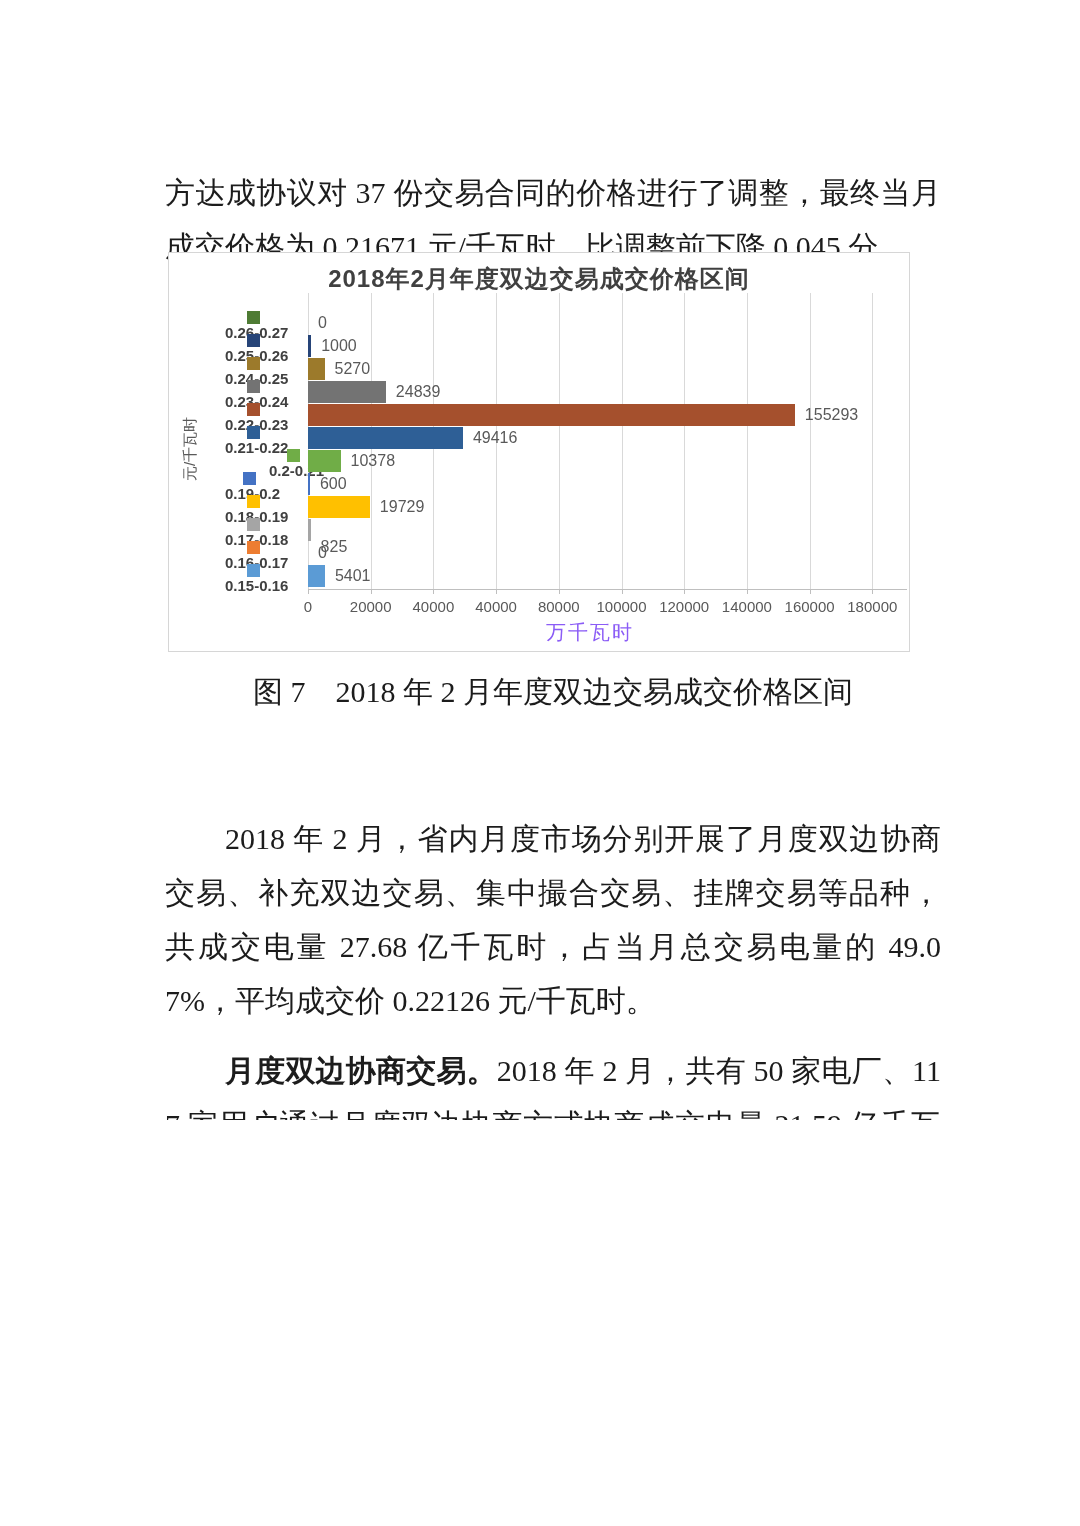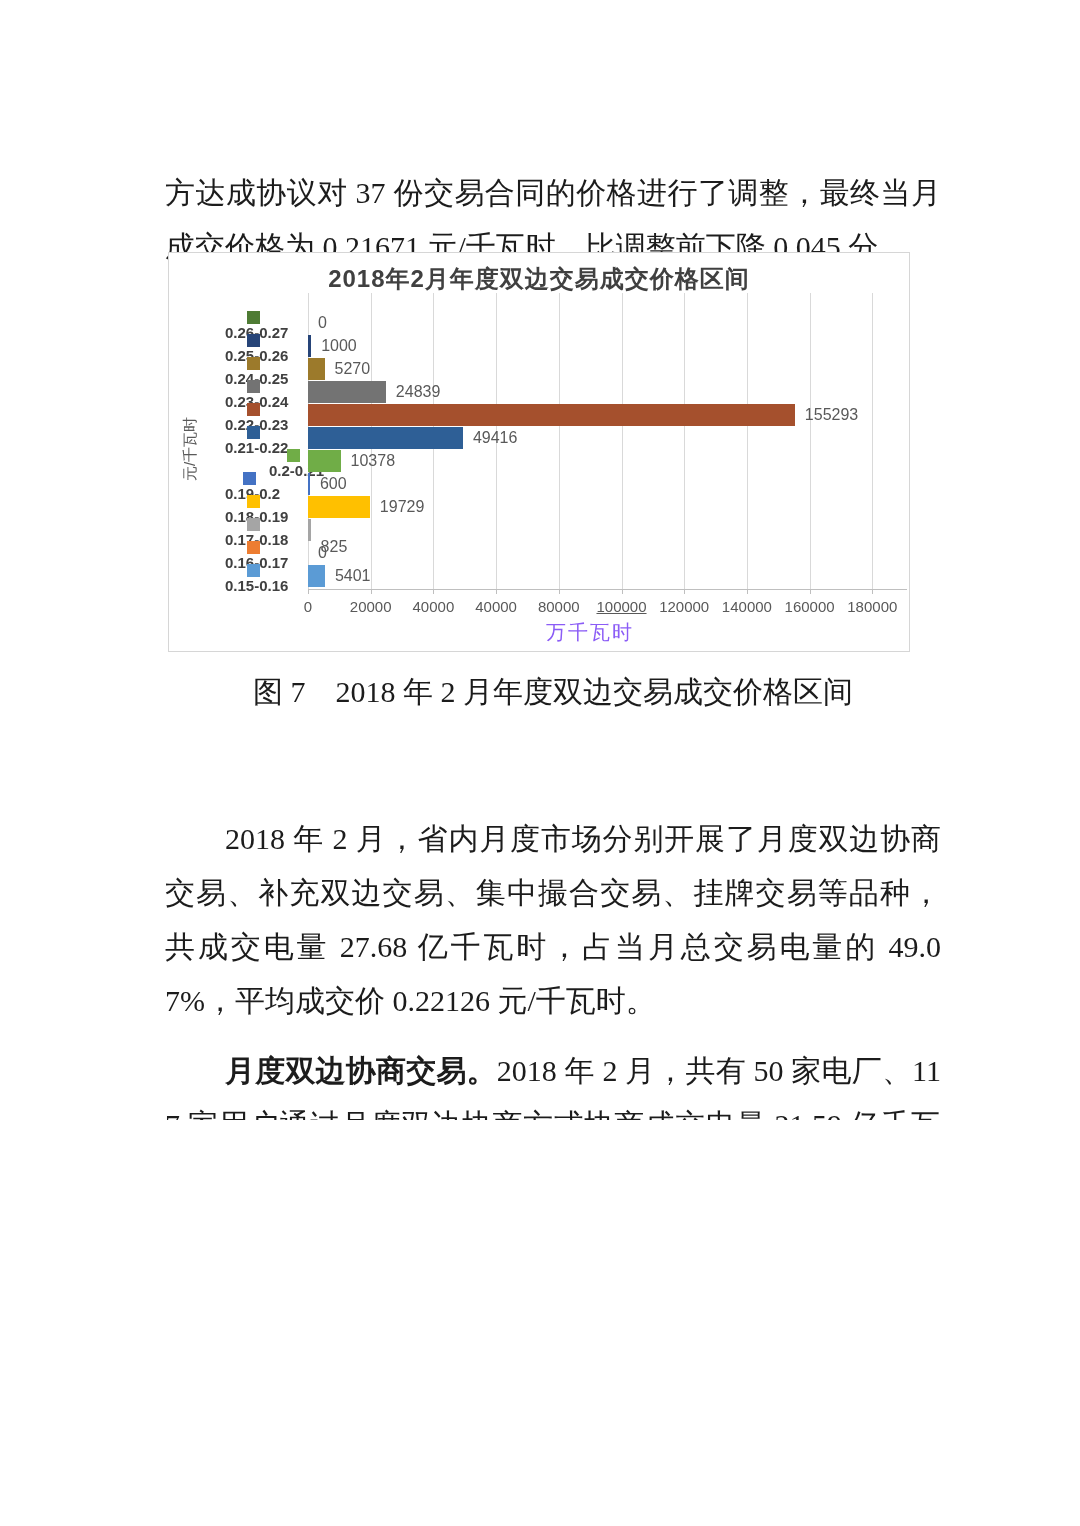--- a/index.html
+++ b/index.html
@@ -61,21 +61,21 @@
       <div class="tickmark" style="left: 264.4px; top: 336px; background: rgb(191, 191, 191);"></div>
       <div class="ticklab" style="left: 224.4px; top: 345px; color: rgb(89, 89, 89);">40000</div>
       <div class="grid" style="left: 327.1px; top: 40px; height: 296px; background: rgb(217, 217, 217);"></div>
       <div class="tickmark" style="left: 327.1px; top: 336px; background: rgb(191, 191, 191);"></div>
       <div class="ticklab" style="left: 287.1px; top: 345px; color: rgb(89, 89, 89);">40000</div>
       <div class="grid" style="left: 389.8px; top: 40px; height: 296px; background: rgb(217, 217, 217);"></div>
       <div class="tickmark" style="left: 389.8px; top: 336px; background: rgb(191, 191, 191);"></div>
       <div class="ticklab" style="left: 349.8px; top: 345px; color: rgb(89, 89, 89);">80000</div>
       <div class="grid" style="left: 452.5px; top: 40px; height: 296px; background: rgb(217, 217, 217);"></div>
       <div class="tickmark" style="left: 452.5px; top: 336px; background: rgb(191, 191, 191);"></div>
-      <div class="ticklab" style="left: 412.5px; top: 345px; color: rgb(89, 89, 89); text-decoration: underline;">100000</div>
+      <div class="ticklab" style="left: 412.5px; top: 345px; color: rgb(89, 89, 89);">100000</div>
       <div class="grid" style="left: 515.2px; top: 40px; height: 296px; background: rgb(217, 217, 217);"></div>
       <div class="tickmark" style="left: 515.2px; top: 336px; background: rgb(191, 191, 191);"></div>
       <div class="ticklab" style="left: 475.2px; top: 345px; color: rgb(89, 89, 89);">120000</div>
       <div class="grid" style="left: 577.9px; top: 40px; height: 296px; background: rgb(217, 217, 217);"></div>
       <div class="tickmark" style="left: 577.9px; top: 336px; background: rgb(191, 191, 191);"></div>
       <div class="ticklab" style="left: 537.9px; top: 345px; color: rgb(89, 89, 89);">140000</div>
       <div class="grid" style="left: 640.6px; top: 40px; height: 296px; background: rgb(217, 217, 217);"></div>
       <div class="tickmark" style="left: 640.6px; top: 336px; background: rgb(191, 191, 191);"></div>
       <div class="ticklab" style="left: 600.6px; top: 345px; color: rgb(89, 89, 89);">160000</div>
       <div class="grid" style="left: 703.3px; top: 40px; height: 296px; background: rgb(217, 217, 217);"></div>

